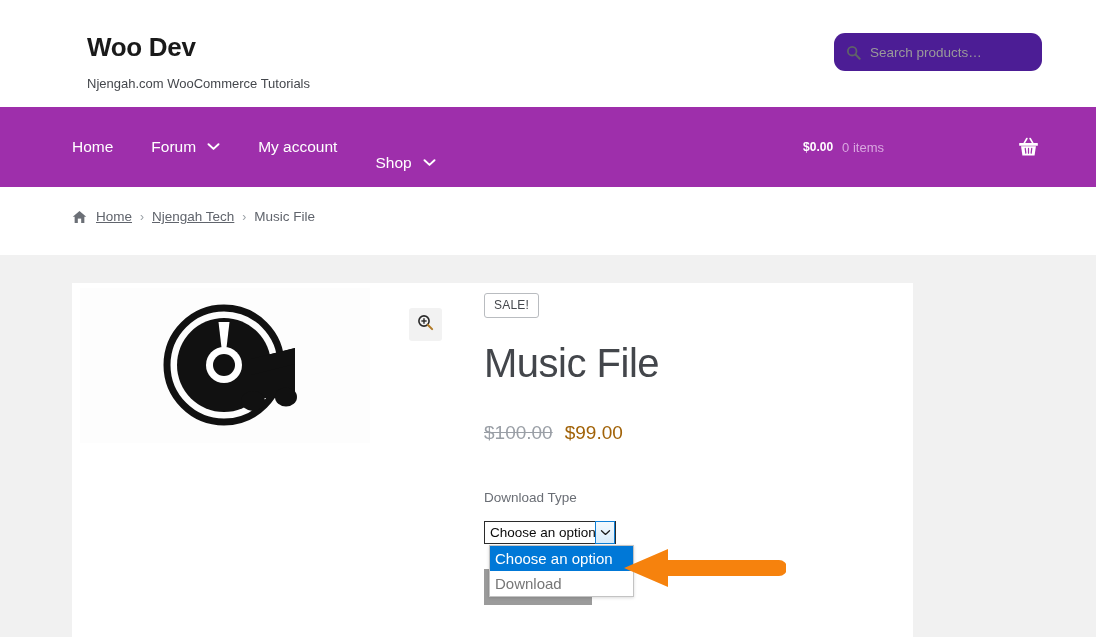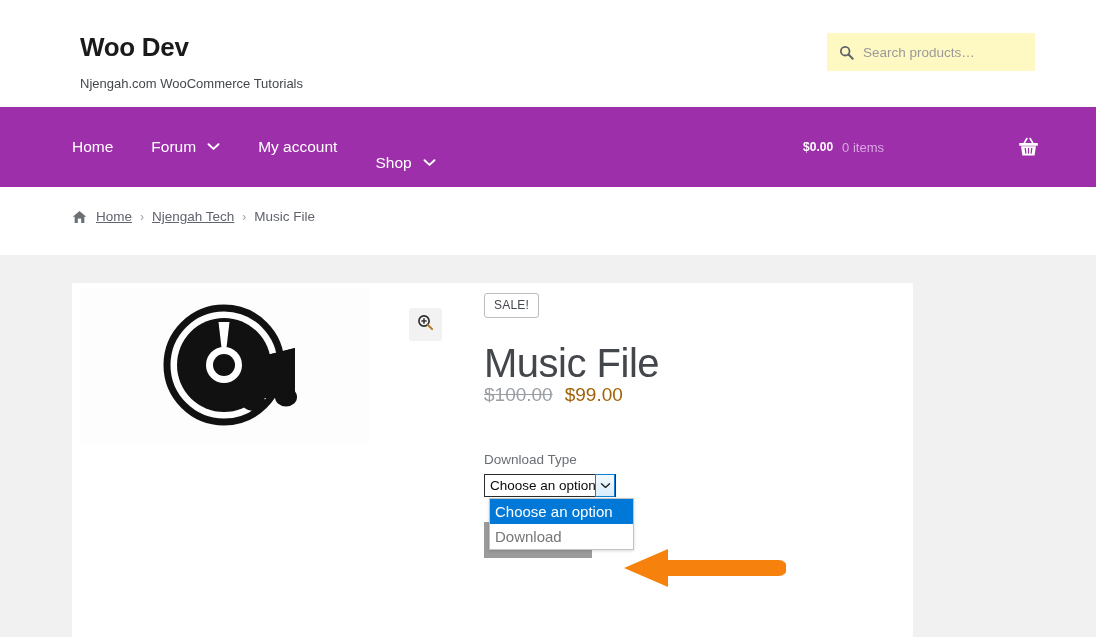--- a/index.html
+++ b/index.html
@@ -6,34 +6,34 @@
   html, body {
     width: 1096px; height: 637px;
     background: #ffffff;
     font-family: "Liberation Sans", sans-serif;
     overflow: hidden;
   }
   #page { position: relative; width: 1096px; height: 637px; background:#ffffff; }
 
   
   .site-header {
-    position: absolute; left: 8px; top: 0; width: 920px; height: 107px;
+    position: absolute; left: 15px; top: 0; width: 920px; height: 107px;
     background: #ffffff;
   }
   .brand { position: absolute; left: 72px; top: 33px; }
   .brand-title {
     font-size: 26px; font-weight: bold; color: #1a1a1a;
     letter-spacing: -0.3px; line-height: 1.1;
   }
   .brand-tagline {
     font-size: 13px; color: #44474c; margin-top: 14px; line-height: 1.2;
   }
   .search-box {
     position: absolute; left: 819px; top: 33px; width: 208px; height: 38px;
-    background: #fef9c3; display: flex; align-items: center; padding: 16px 12px;
+    background: #4c1d95; display: flex; align-items: center; padding: 16px 12px; border-radius: 11px;
   }
   .search-icon { width: 15px; height: 15px; flex: 0 0 auto; margin-right: 9px; }
   .search-input {
     border: none; background: transparent; outline: none;
     font-family: "Liberation Sans", sans-serif; font-size: 13.5px;
     color: #8b8b8b; width: 100%;
   }
   .search-input::placeholder { color: #9a9a9a; }
 
   
@@ -104,32 +104,32 @@
   .sale-badge {
     display: inline-block; border: 1px solid #b9bcc0; border-radius: 3px;
     padding: 4px 9px 5px; font-size: 12px; color: #44474c;
     letter-spacing: 0.2px; background: #ffffff;
   }
   .product-title {
     font-size: 40px; font-weight: 300; color: #43464b;
     margin-top: 24px; line-height: 1.05; letter-spacing: -0.5px;
   }
   .price-row {
-    display: flex; align-items: center;
+    margin-top: 38px; display: flex; align-items: center;
   }
   .price-old {
     font-size: 19px; color: #9a9fa6; text-decoration: line-through;
     margin-right: 12px;
   }
   .price-new { font-size: 19px; color: #a16207; }
 
   
   .variations { margin-top: 46px; position: relative; }
   .variation-label {
-    font-size: 13.5px; color: #6a6e75; margin-bottom: 7px;
+    font-size: 13.5px; color: #6a6e75; margin-bottom: 16px;
   }
   .select-shell { position: relative; width: 132px; height: 23px; border-radius: 7px; }
   .select-box {
     position: absolute; left: 0; top: 0; width: 132px; height: 23px;
     border: 1px solid #2b2b2b; background: #ffffff;
     display: flex; align-items: center; cursor: pointer;
   }
   .select-value {
     font-size: 13.5px; color: #0a0a0a; padding-left: 5px; white-space: nowrap;
   }

